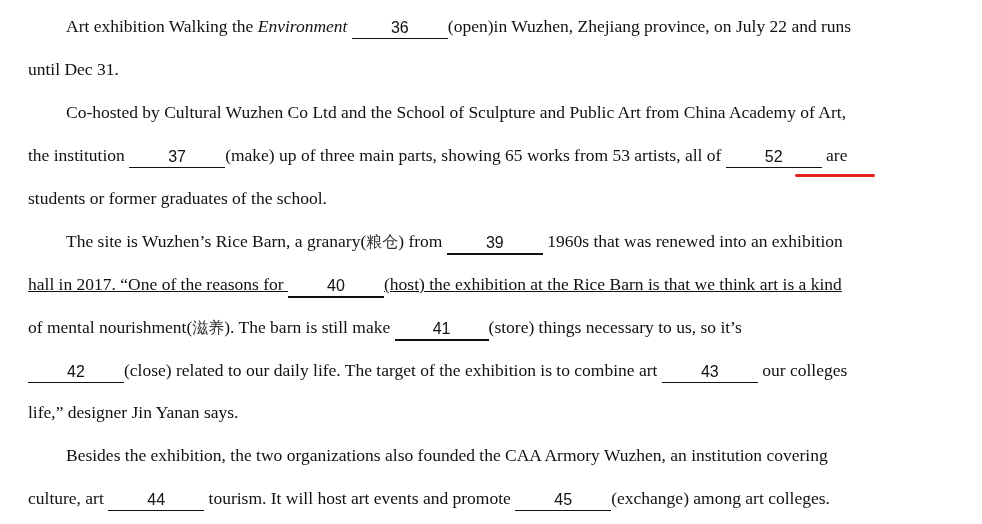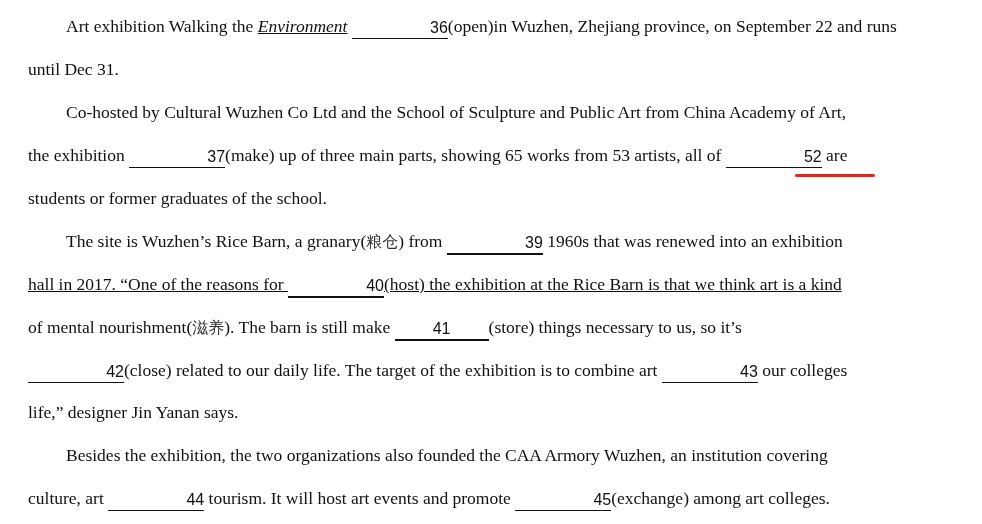--- a/index.html
+++ b/index.html
@@ -13,43 +13,43 @@
     position: absolute; left: 28px; white-space: nowrap;
     height: 24px; line-height: 24px;
   }
   .indent { left: 66px; }
   .blank {
     display: inline-block; text-align: center;
     border-bottom: 1px solid #111; line-height: 18px; height: 19px;
     font-family: "Liberation Sans", "DejaVu Sans", sans-serif; font-size: 16px;
     vertical-align: baseline; position: relative; top: 1px;
   }
-  .blank.w96 { width: 96px; text-align: right; }
+  .blank.w96 { width: 96px; }
   .blank.w94 { width: 94px; }
   .blank.bold { border-bottom: 2px solid #111; }
-  em { font-style: italic; text-decoration: underline; }
+  em { font-style: italic; }
   .cjk { font-family: "DejaVu Sans", sans-serif; font-size: 16px; color: #333; }
   .red-mark {
     position: absolute; height: 3px; background: #e8231f; border-radius: 2px;
   }
 </style>
 </head>
 <body>
 
 <div class="page">
 
   <div class="line indent" style="top:14px;">
     <span>Art exhibition Walking the </span><em>Environment</em>
-    <span class="blank w96">36</span><span>(open)in Wuzhen, Zhejiang province, on September 22 and runs</span>
+    <span class="blank w96">36</span><span>(open)in Wuzhen, Zhejiang province, on July 22 and runs</span>
   </div>
   <div class="line" style="top:57px;">until Dec 31.</div>
 
   <div class="line indent" style="top:100px;">Co-hosted by Cultural Wuzhen Co Ltd and the School of Sculpture and Public Art from China Academy of Art,</div>
   <div class="line" style="top:143px;">
-    <span>the exhibition </span><span class="blank w96">37</span><span>(make) up of three main parts, showing 65 works from 53 artists, all of </span><span class="blank w96">52</span><span> are</span>
+    <span>the institution </span><span class="blank w96">37</span><span>(make) up of three main parts, showing 65 works from 53 artists, all of </span><span class="blank w96">52</span><span> are</span>
   </div>
   <div class="red-mark" style="left:795px; top:174px; width:80px;"></div>
   <div class="line" style="top:186px;">students or former graduates of the school.</div>
 
   <div class="line indent" style="top:229px;">
     <span>The site is Wuzhen’s Rice Barn, a granary(</span><span class="cjk">粮仓</span><span>) from </span><span class="blank w96 bold">39</span><span> 1960s that was renewed into an exhibition</span>
   </div>
   <div class="line" style="top:272px;text-decoration:underline;">
     <span>hall in 2017. “One of the reasons for </span><span class="blank w96 bold">40</span><span>(host) the exhibition at the Rice Barn is that we think art is a kind</span>
   </div>

